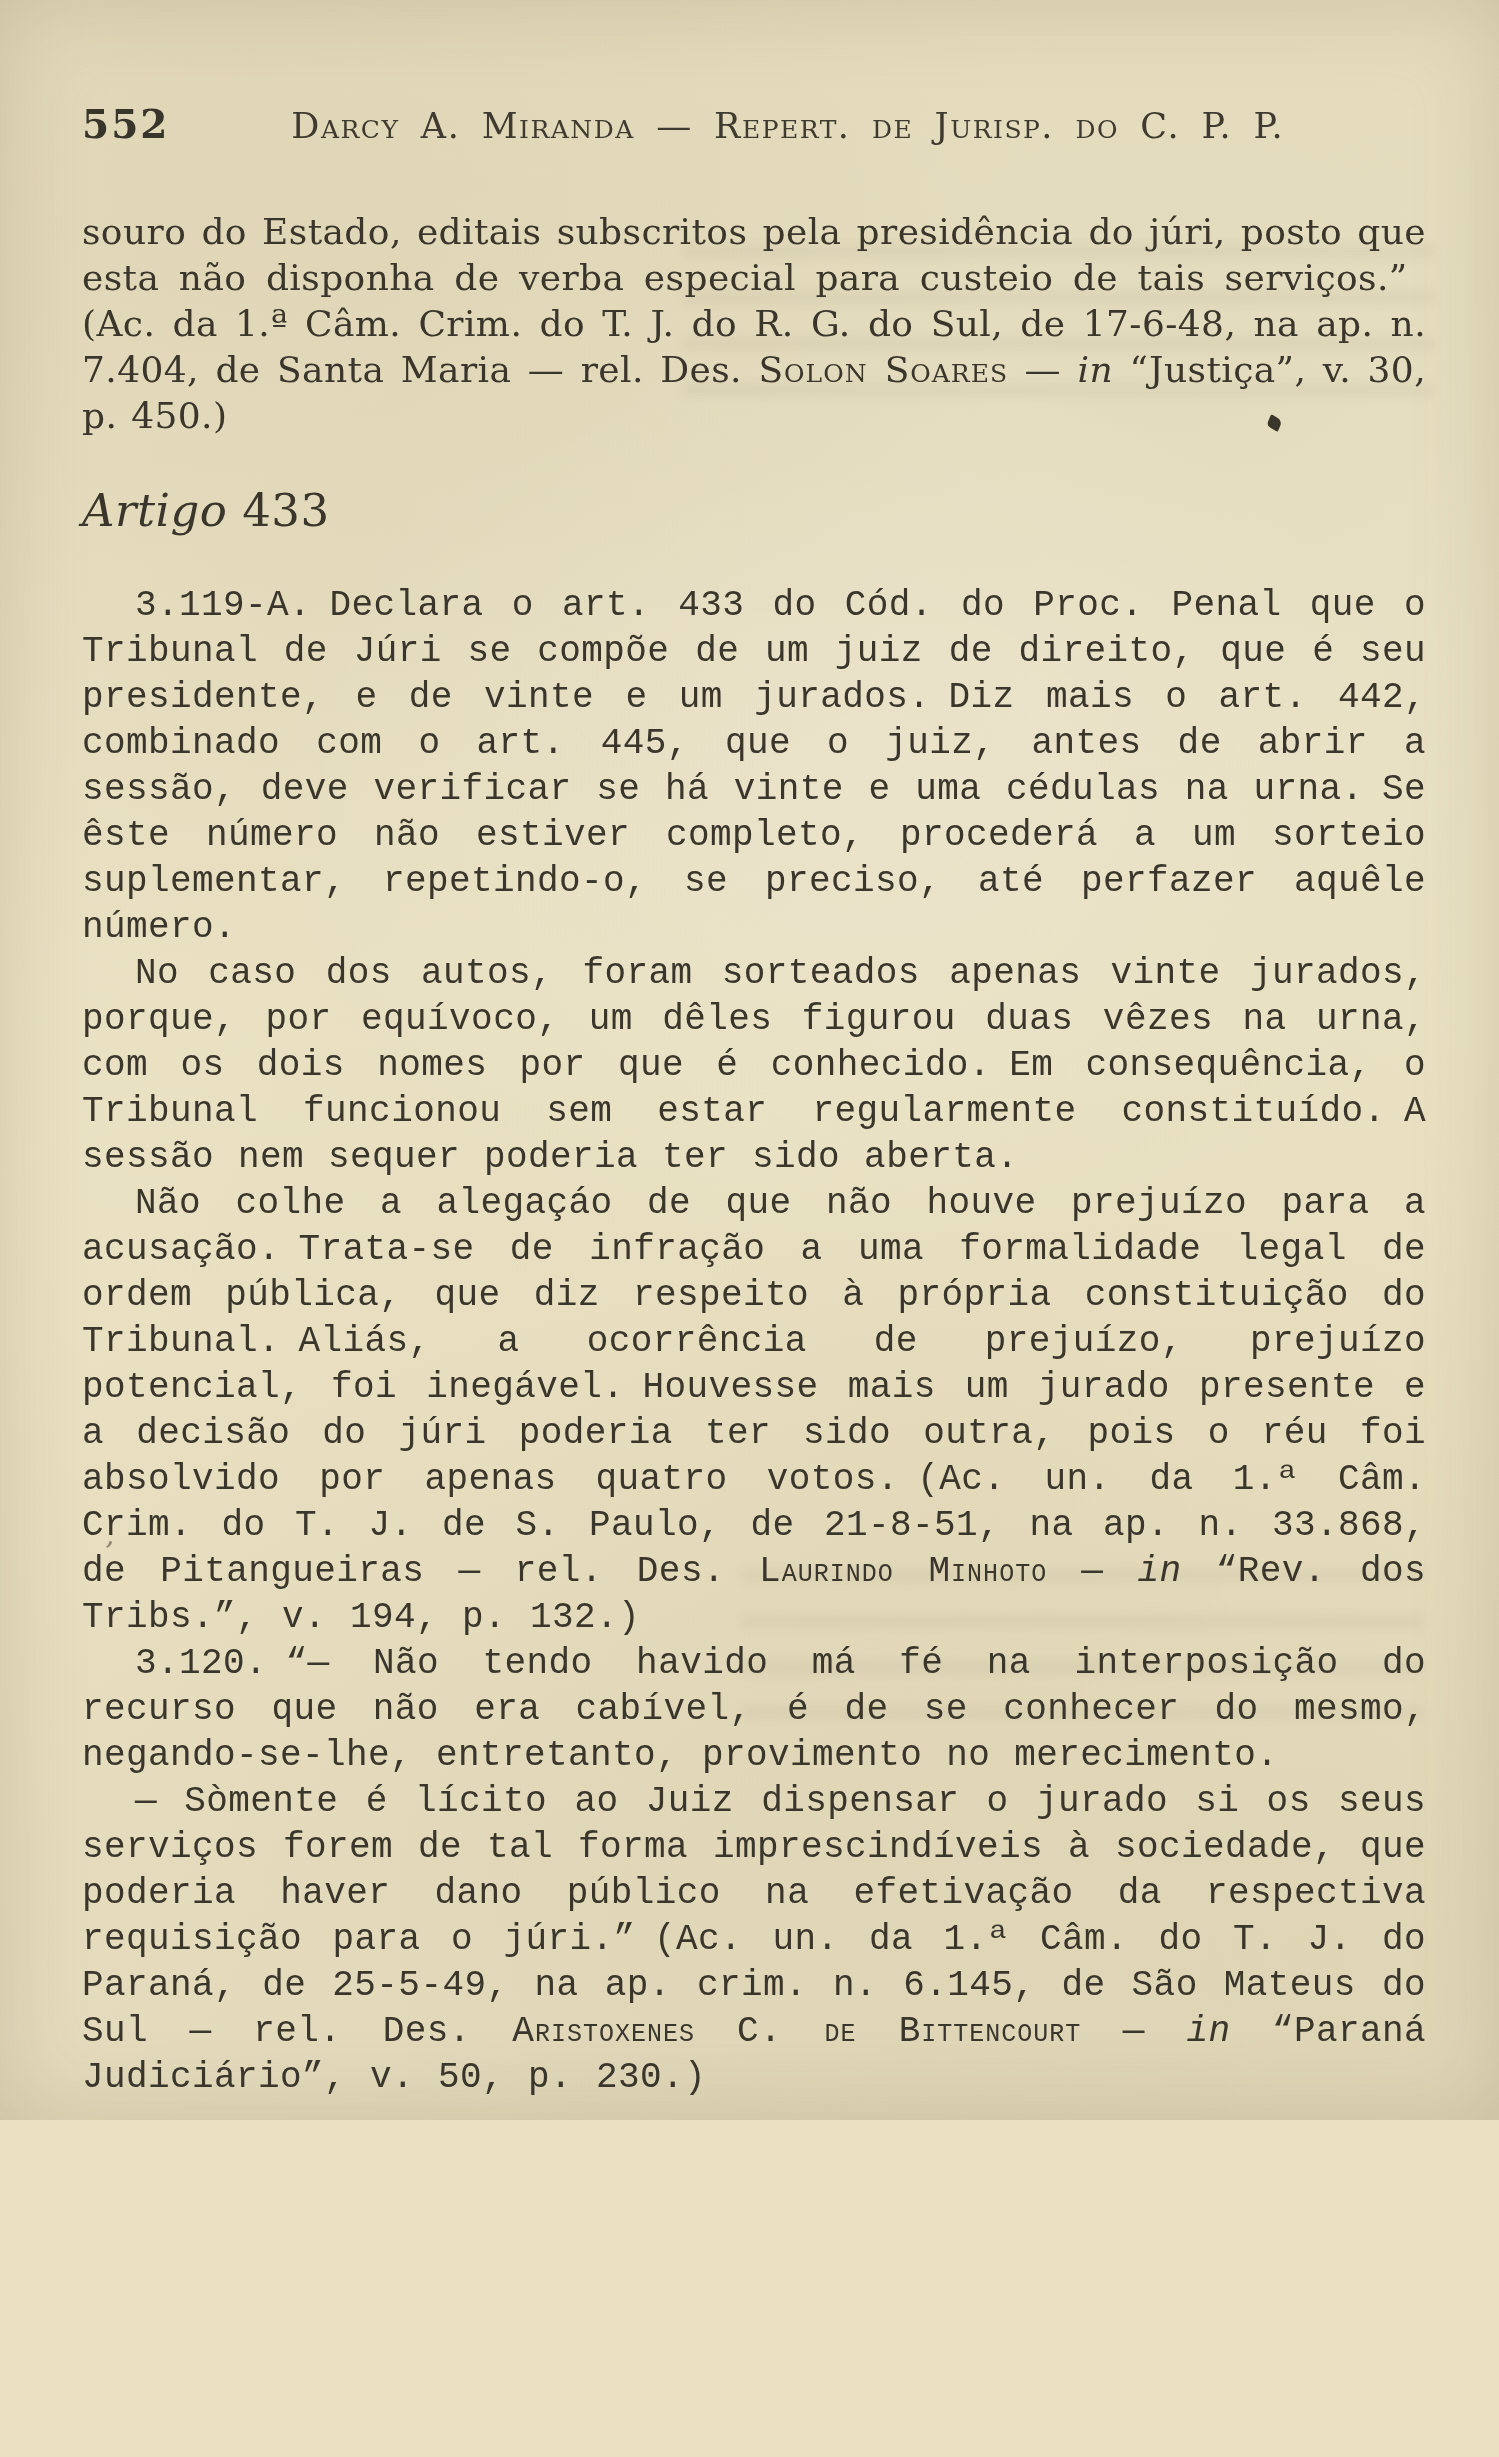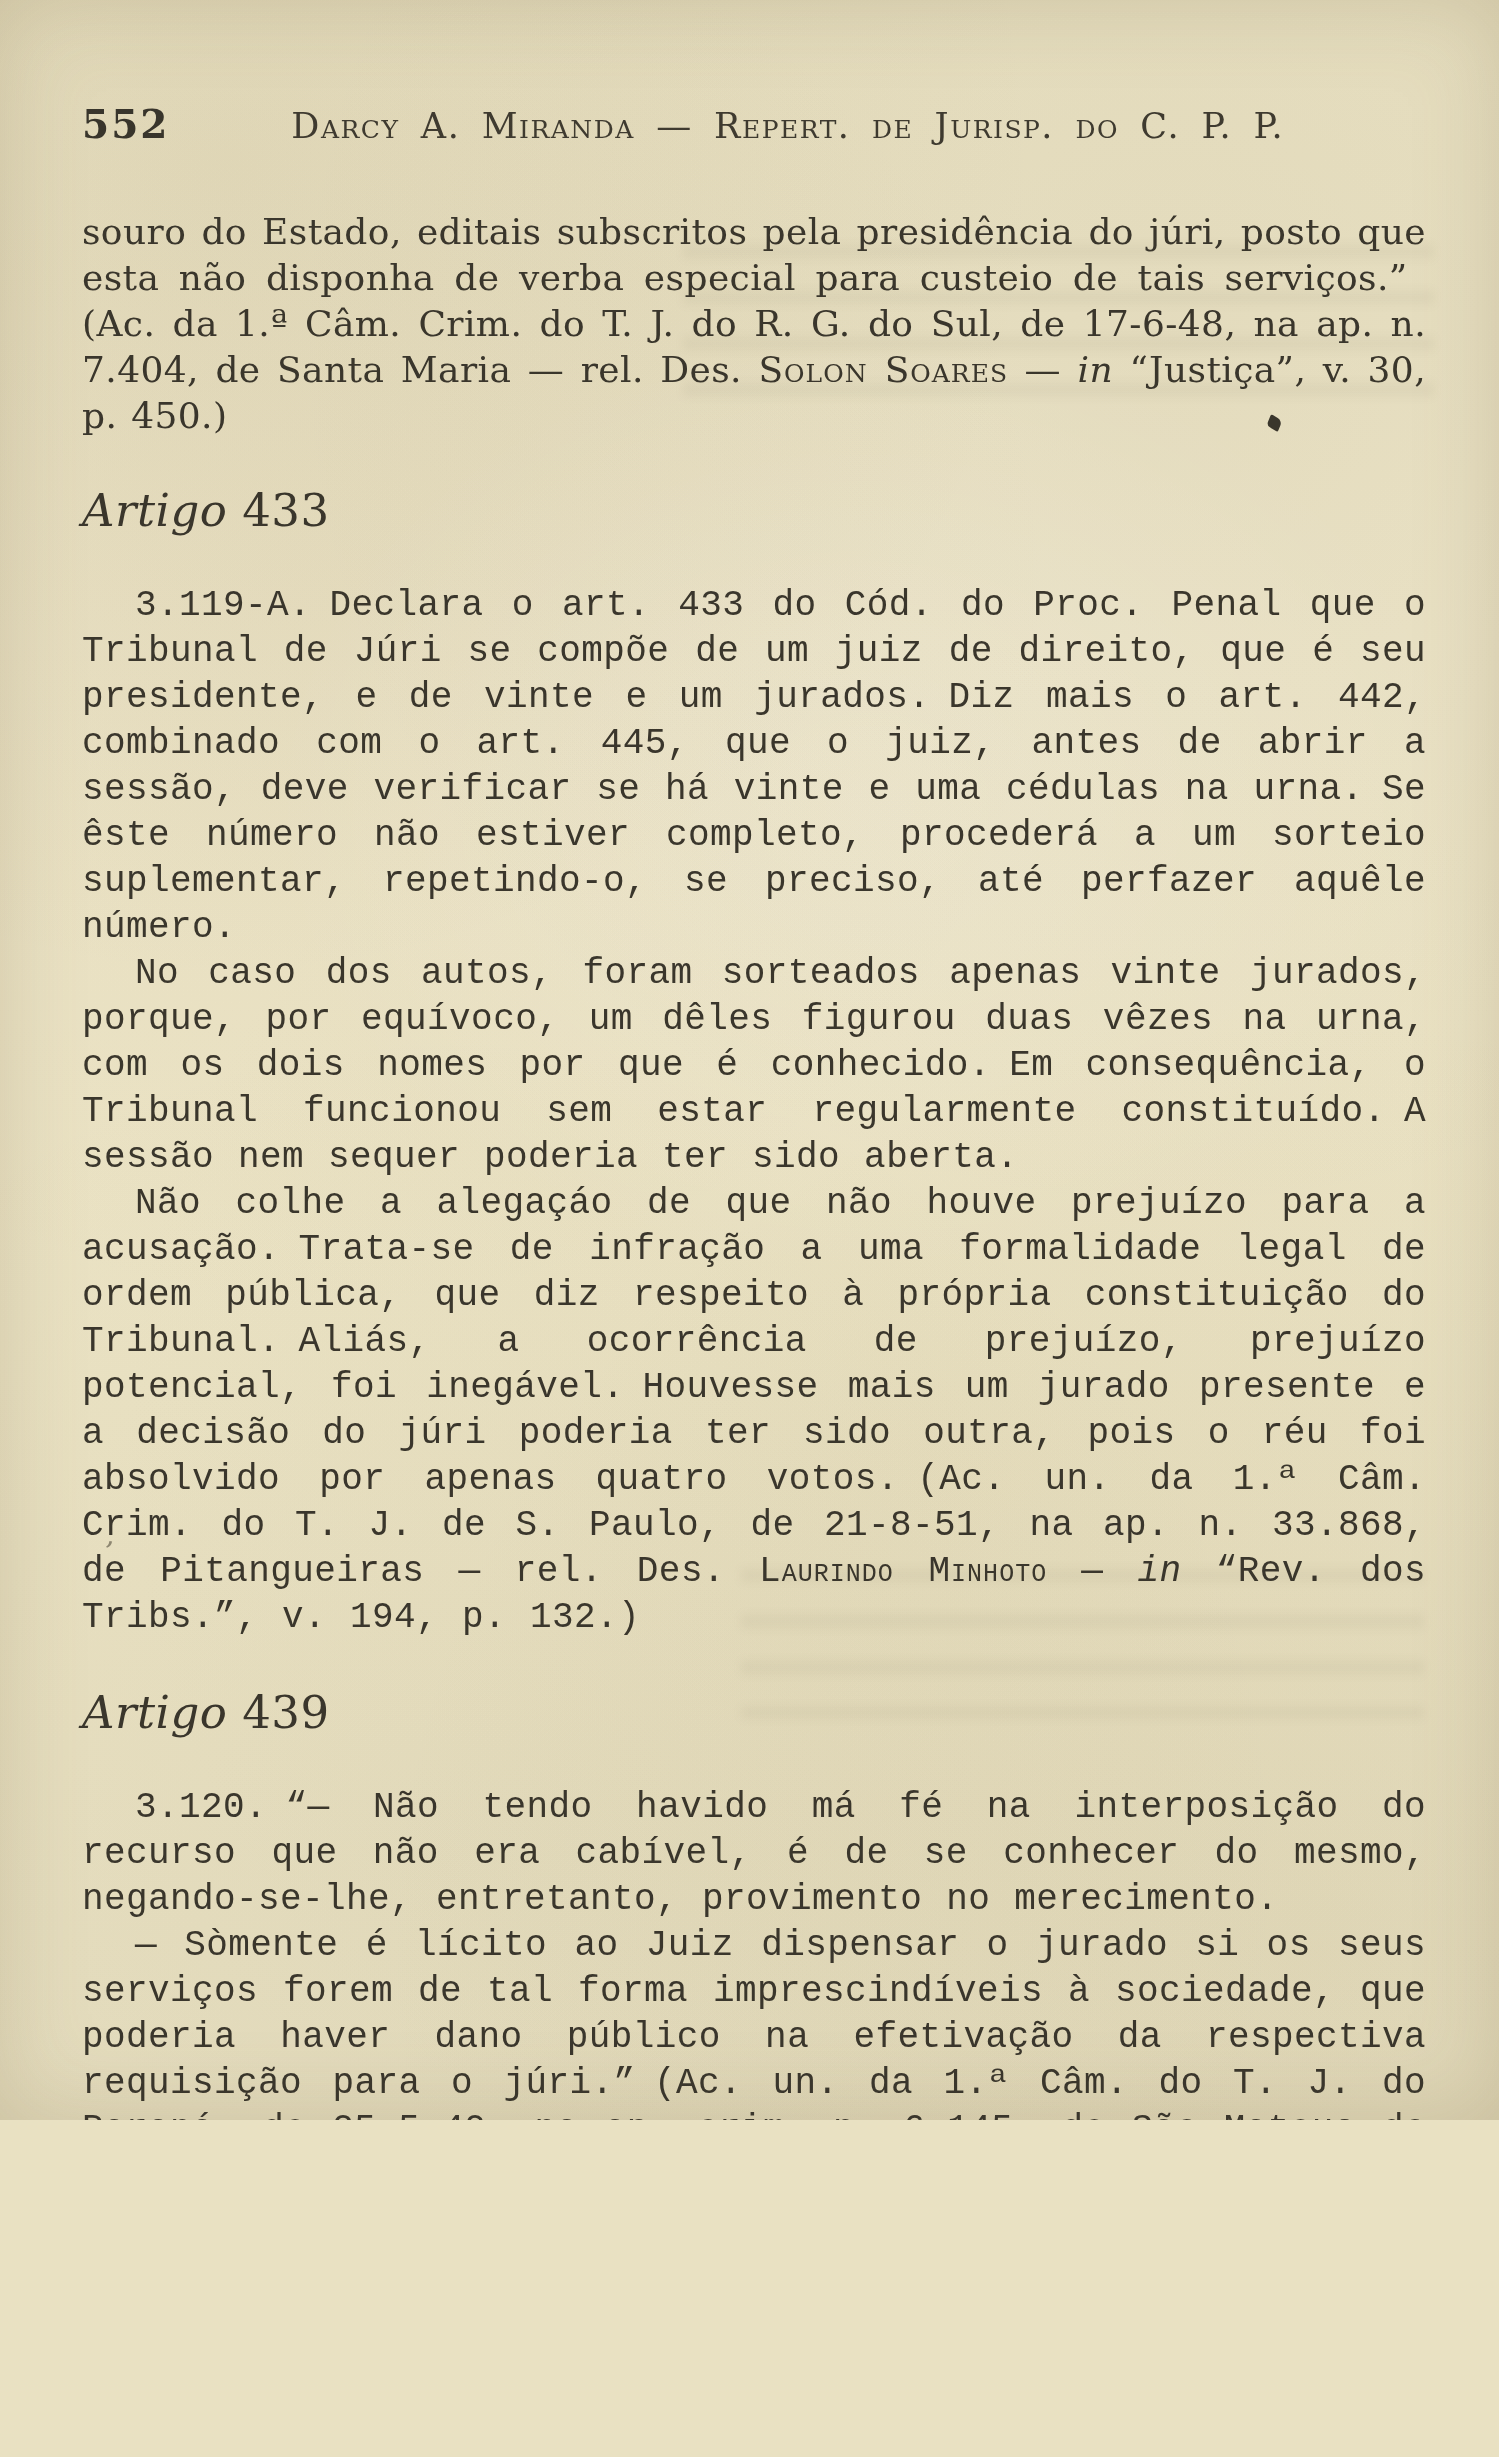--- a/index.html
+++ b/index.html
@@ -88,21 +88,20 @@
     <span class="page-num">552</span>
     <span class="running-title">Darcy A. Miranda — Repert. de Jurisp. do C. P. P.</span>
   </div>
 
   <div class="text-column">
       <p class="paragraph"><span class="r">souro do Estado, editais subscritos pela presidência do júri, posto que esta não disponha de verba especial para custeio de tais serviços.” (Ac. da 1.ª Câm. Crim. do T. J. do R. G. do Sul, de 17-6-48, na ap. n. 7.404, de Santa Maria — rel. Des. </span><span class="sc">Solon Soares</span><span class="r"> — </span><span class="i">in</span><span class="r"> “Justiça”, v. 30, p. 450.)</span></p>
       <h2 class="heading"><span class="i">Artigo</span><span class="r"> 433</span></h2>
       <p class="paragraph indent"><span class="r">3.119-A. Declara o art. 433 do Cód. do Proc. Penal que o Tribunal de Júri se compõe de um juiz de direito, que é seu presidente, e de vinte e um jurados. Diz mais o art. 442, combinado com o art. 445, que o juiz, antes de abrir a sessão, deve verificar se há vinte e uma cédulas na urna. Se êste número não estiver completo, procederá a um sorteio suplementar, repetindo-o, se preciso, até perfazer aquêle número.</span></p>
       <p class="paragraph indent"><span class="r">No caso dos autos, foram sorteados apenas vinte jurados, porque, por equívoco, um dêles figurou duas vêzes na urna, com os dois nomes por que é conhecido. Em consequência, o Tribunal funcionou sem estar regularmente constituído. A sessão nem sequer poderia ter sido aberta.</span></p>
       <p class="paragraph indent"><span class="r">Não colhe a alegaçáo de que não houve prejuízo para a acusação. Trata-se de infração a uma formalidade legal de ordem pública, que diz respeito à própria constituição do Tribunal. Aliás, a ocorrência de prejuízo, prejuízo potencial, foi inegável. Houvesse mais um jurado presente e a decisão do júri poderia ter sido outra, pois o réu foi absolvido por apenas quatro votos. (Ac. un. da 1.ª Câm. Crim. do T. J. de S. Paulo, de 21-8-51, na ap. n. 33.868, de Pitangueiras — rel. Des. </span><span class="sc">Laurindo Minhoto</span><span class="r"> — </span><span class="i">in</span><span class="r"> “Rev. dos Tribs.”, v. 194, p. 132.)</span></p>
-      <h2 class="heading"><span class="i">Artigo</span><span class="r"> 439</span></h2>
       <p class="paragraph indent"><span class="r">3.120. “— Não tendo havido má fé na interposição do recurso que não era cabível, é de se conhecer do mesmo, negando-se-lhe, entretanto, provimento no merecimento.</span></p>
       <p class="paragraph indent"><span class="r">— Sòmente é lícito ao Juiz dispensar o jurado si os seus serviços forem de tal forma imprescindíveis à sociedade, que poderia haver dano público na efetivação da respectiva requisição para o júri.” (Ac. un. da 1.ª Câm. do T. J. do Paraná, de 25-5-49, na ap. crim. n. 6.145, de São Mateus do Sul — rel. Des. </span><span class="sc">Aristoxenes C. de Bittencourt</span><span class="r"> — </span><span class="i">in</span><span class="r"> “Paraná Judiciário”, v. 50, p. 230.)</span></p>
     </div>
 
   <div class="speck"></div>
   <span class="stray-mark">’</span>
 
 </div>
 
 

